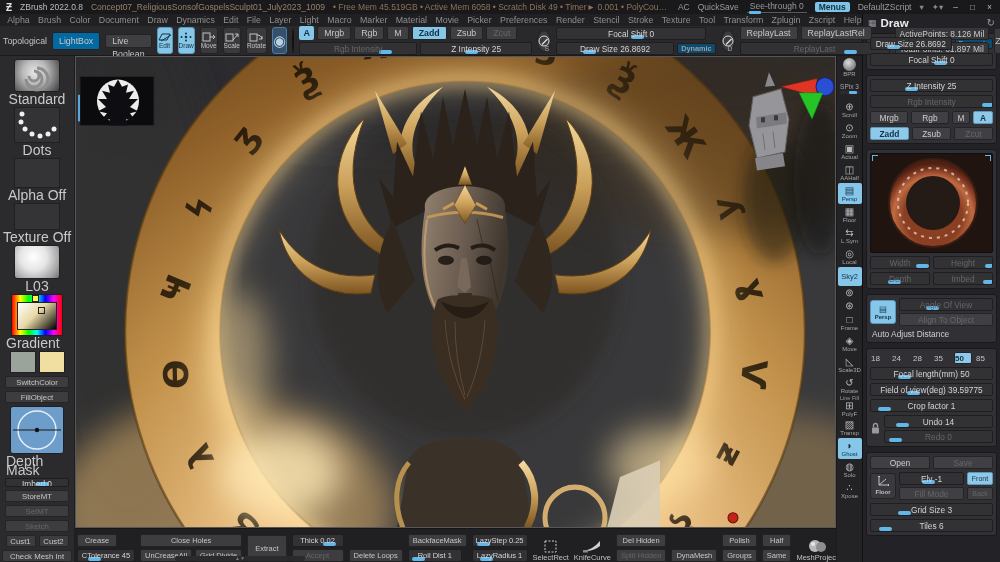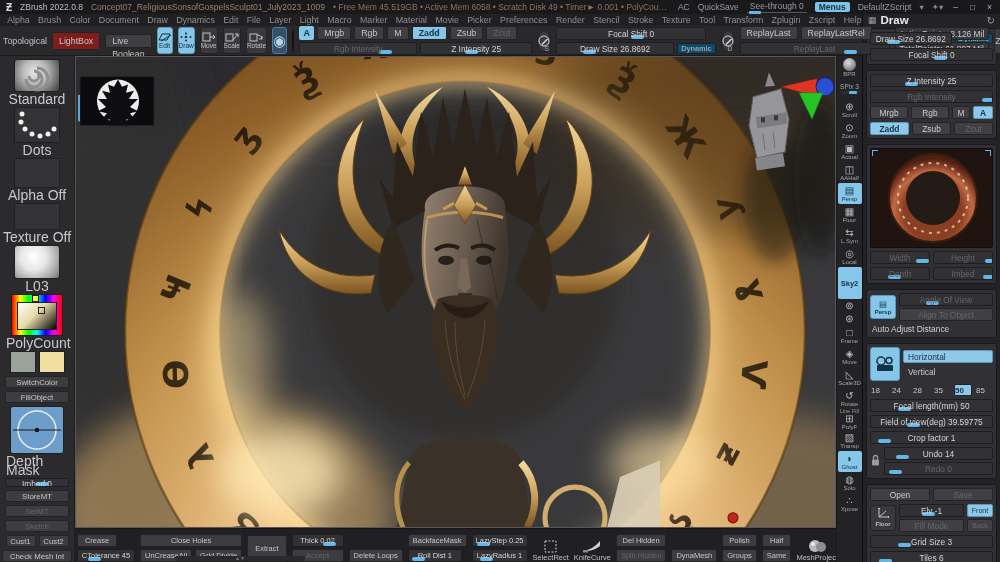--- a/index.html
+++ b/index.html
@@ -21,21 +21,21 @@
 
 .bodyrow{display:flex;height:548px}
 .leftmain{width:862px;display:flex;flex-direction:column;position:relative}
 .menubar{height:12px;background:#202022;display:flex;align-items:center;padding:0 3px}
 .menubar span{padding:0 4.2px;color:#8f8f92;font-size:8.8px}
 .note{height:10px;background:#242426;color:#dadadc;font-size:8px;font-weight:bold;padding-left:4px;line-height:10px}
 
 .topbar{height:30px;background:#29292b;display:flex;align-items:center;gap:5px;padding:0 3px;border-bottom:1px solid #1a1a1c}
 .topo{width:70px;text-align:center;color:#c3c3c5;font-size:8.8px}
 .tbtn{background:#3f3f41;border:1px solid #232325;border-radius:2px;height:14px;line-height:13px;padding:0 6px;color:#c6c6c8;font-size:8.8px}
-.tbtn.lt{background:#7f1d1d;height:18px;line-height:17px}
+.tbtn.lt{background:#0369a1;height:18px;line-height:17px}
 .mode{width:25px;height:27px;display:flex;flex-direction:column;align-items:center;justify-content:center;background:#3a3a3c;border:1px solid #232325;border-radius:3px;color:#c2c2c4;gap:1px}
 .mode.on{background:#85c6e9;color:#143243;border-color:#5d98b8}
 .ml{font-size:6.5px;line-height:6.5px}
 .brushtile{width:30px;height:27px;background:#35506b;border:1px solid #4a7ba0;border-radius:3px;display:flex;align-items:center;justify-content:center;color:#b9d2e4;font-size:15px}
 .spheretile{width:25px;height:25px;border-radius:50%;border:1px solid #111;background:radial-gradient(circle at 36% 30%,#f5f5f5 0%,#d6d6d6 30%,#8b8b8b 55%,#161616 85%)}
 .abtn{width:15px;height:14px;background:#85c6e9;color:#143243;font-weight:bold;text-align:center;border-radius:2px;line-height:14px}
 .stack{display:flex;flex-direction:column;gap:2px;justify-content:center}
 .hrow{display:flex;gap:3px;align-items:center}
 .zsl{position:relative;height:13px;background:#323234;border:1px solid #1e1e20;border-radius:2px;color:#d4d4d6;font-size:8.3px;overflow:hidden;text-align:center}
 .zsl span{position:relative;z-index:2;line-height:12px;white-space:nowrap;display:block}
@@ -60,21 +60,21 @@
 .shelf{width:26px;background:#232325;border-left:1px solid #1a1a1c;display:flex;flex-direction:column;align-items:center;padding-top:1px}
 .sh{width:24px;height:21px;display:flex;flex-direction:column;align-items:center;justify-content:center;color:#bbbbbd;border-radius:2px}
 .sh .shg{font-size:10px;line-height:10px}
 .sh .shl{font-size:6px;line-height:6px;color:#a5a5a7}
 .sh.on{background:#85c6e9;color:#143243}
 .sh.on .shl{color:#143243}
 .sh.small{height:13px}
 .sh .shtop{font-size:5.5px;line-height:5.5px;color:#9a9a9c}
 .shsl{width:20px;height:3px;background:#2c2c2e;border-radius:1px;position:relative;margin-top:1px}
 .shsl i{position:absolute;left:45%;top:0;width:8px;height:3px;background:#62b7e8;border-radius:1px}
-.sh.txt{background:#85c6e9;color:#143243;height:32px;width:24px;font-size:7.5px;font-weight:bold;border-radius:2px}
+.sh.txt{background:#85c6e9;color:#143243;height:19px;width:24px;font-size:7.5px;font-weight:normal;border-radius:2px}
 
 .bottombar{height:34px;background:#202022;border-top:1px solid #161618;display:flex;align-items:flex-end;gap:5px;padding:0 2px;position:relative;overflow:hidden}
 .bbtn{background:#3d3d3f;border:1px solid #232325;border-radius:2px;height:13px;line-height:12px;padding:0 4px;color:#c6c6c8;font-size:7.5px;text-align:center;white-space:nowrap}
 .bsl{height:13px;font-size:7.5px}
 .tall{height:27px;line-height:26px;padding:0 7px}
 .iconcol{display:flex;flex-direction:column;align-items:center;gap:1px;color:#c0c0c2}
 .iconcol .lbl{font-size:7.5px;line-height:8px}
 .bscroll{position:absolute;left:100px;bottom:1px;width:130px;height:5px;background:#2a2a2c;border-radius:2px;color:#77777a;font-size:5px;line-height:5px;text-align:center}
 
 .panel{width:138px;background:#232327;border-left:1px solid #101012;display:flex;flex-direction:column;font-size:8.4px;overflow:hidden}
@@ -298,21 +298,21 @@
       <span class="tlbl">Alpha Off</span>
       <div class="well" style="width:46px;height:32px;background:#343436"></div>
       <span class="tlbl">Texture Off</span>
       <div class="well" style="width:46px;height:42px;border-radius:3px;background:radial-gradient(circle at 42% 35%,#ffffff 0%,#e6e6e6 40%,#a8a8a8 75%,#707070 100%)"></div>
       <span class="tlbl">L03</span>
       <div class="well" style="width:52px;height:50px;position:relative;background:linear-gradient(90deg,#f00,#ff0,#0f0,#0ff,#00f,#f0f,#f00)">
         <div style="position:absolute;left:5px;top:7px;right:5px;bottom:5px;background:linear-gradient(135deg,#ffffff 0%,#e8d9a8 45%,#000000 100%);border:1px solid #222"></div>
         <div style="position:absolute;left:20px;top:0;width:7px;height:7px;border:1px solid #222;background:#ff3"></div>
         <div style="position:absolute;left:26px;top:12px;width:7px;height:7px;border:1px solid #222"></div>
       </div>
-      <span class="tlbl" style="align-self:flex-start;padding-left:6px">PolyCount</span>
+      <span class="tlbl" style="align-self:flex-start;padding-left:6px">Gradient</span>
       <div class="trow">
         <div class="well" style="width:26px;height:22px;background:#9aa49b"></div>
         <div class="well" style="width:26px;height:22px;background:#f0dfa0"></div>
       </div>
       <span class="tbtn2">SwitchColor</span>
       <span class="tbtn2">FillObject</span>
       <div class="well" style="width:54px;height:48px;background:#6d9ecb;border-radius:3px;position:relative">
         <svg width="52" height="46">
               <circle cx="26" cy="23" r="19" fill="none" stroke="#e8eef4" stroke-width="1.5"></circle>
               <line x1="2" y1="23" x2="50" y2="23" stroke="#1a1a1a"></line>
@@ -744,33 +744,20 @@
               <i style="left:28%"></i>
             </span>
         <span class="pbtn dim">Align To Object</span>
       </span>
     </div>
     <span class="ptext">Auto Adjust Distance</span>
   </div>
 
   <div class="pgroup">
     <div class="prow">
-      <span class="ictile" style="height:34px;width:30px">
-        <svg width="20" height="16">
-              <circle cx="6" cy="5" r="4" fill="none" stroke="#143243" stroke-width="1.5"></circle>
-              <circle cx="14" cy="4.5" r="3" fill="none" stroke="#143243" stroke-width="1.5"></circle>
-              <rect x="2" y="9" width="16" height="6" rx="1" fill="#143243"></rect>
-            </svg>
-      </span>
-      <span class="stack grow">
-        <span class="pbtn on" style="text-align:left;padding-left:4px">Horizontal</span>
-        <span class="pbtn" style="text-align:left;padding-left:4px;background:transparent;border-color:transparent">Vertical</span>
-      </span>
-    </div>
-    <div class="prow">
       <span class="pre" style="background:transparent;border-color:transparent">18</span>
       <span class="pre" style="background:transparent;border-color:transparent">24</span>
       <span class="pre" style="background:transparent;border-color:transparent">28</span>
       <span class="pre" style="background:transparent;border-color:transparent">35</span>
       <span class="pre on">50</span>
       <span class="pre" style="background:transparent;border-color:transparent">85</span>
     </div>
     <span class="zsl psl">
           <span>Focal length(mm) 50</span>
           <i style="left:22%"></i>

